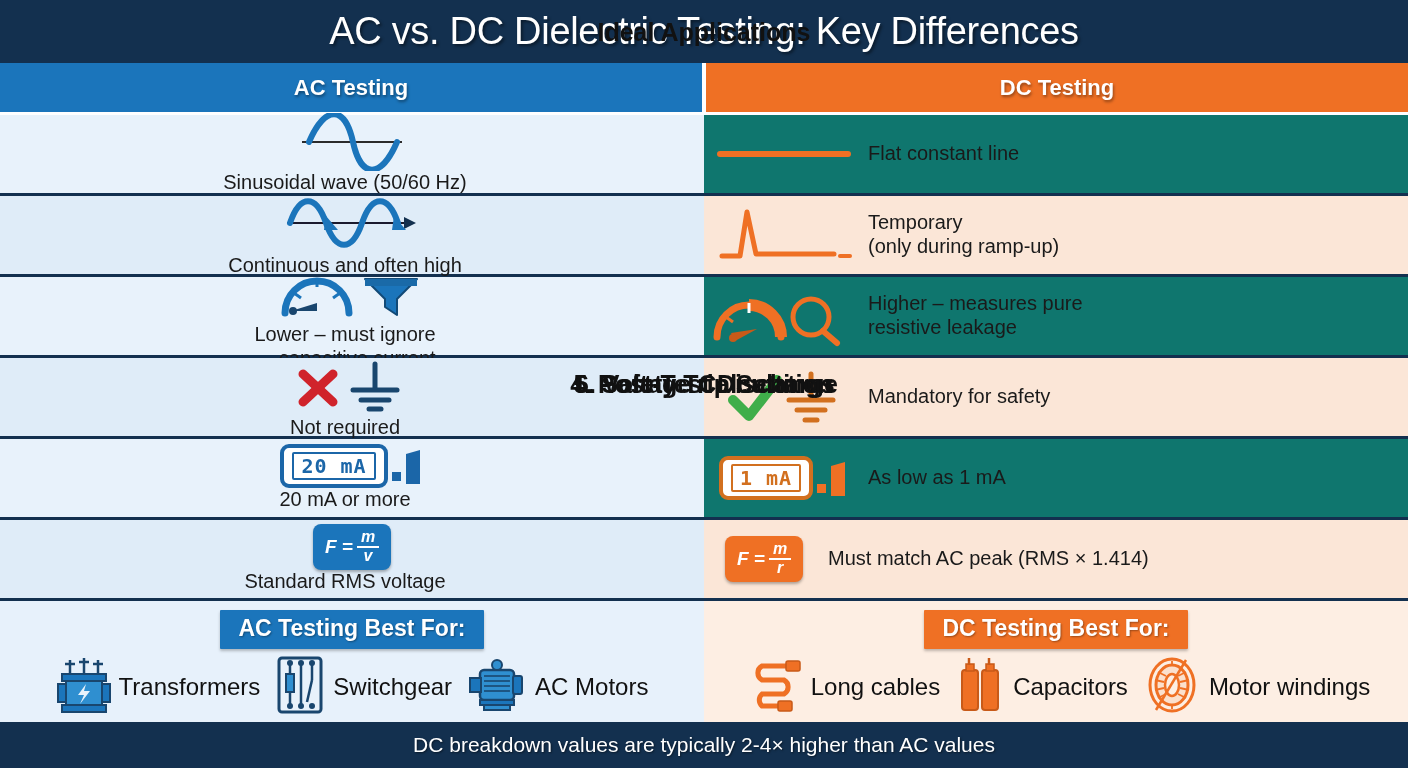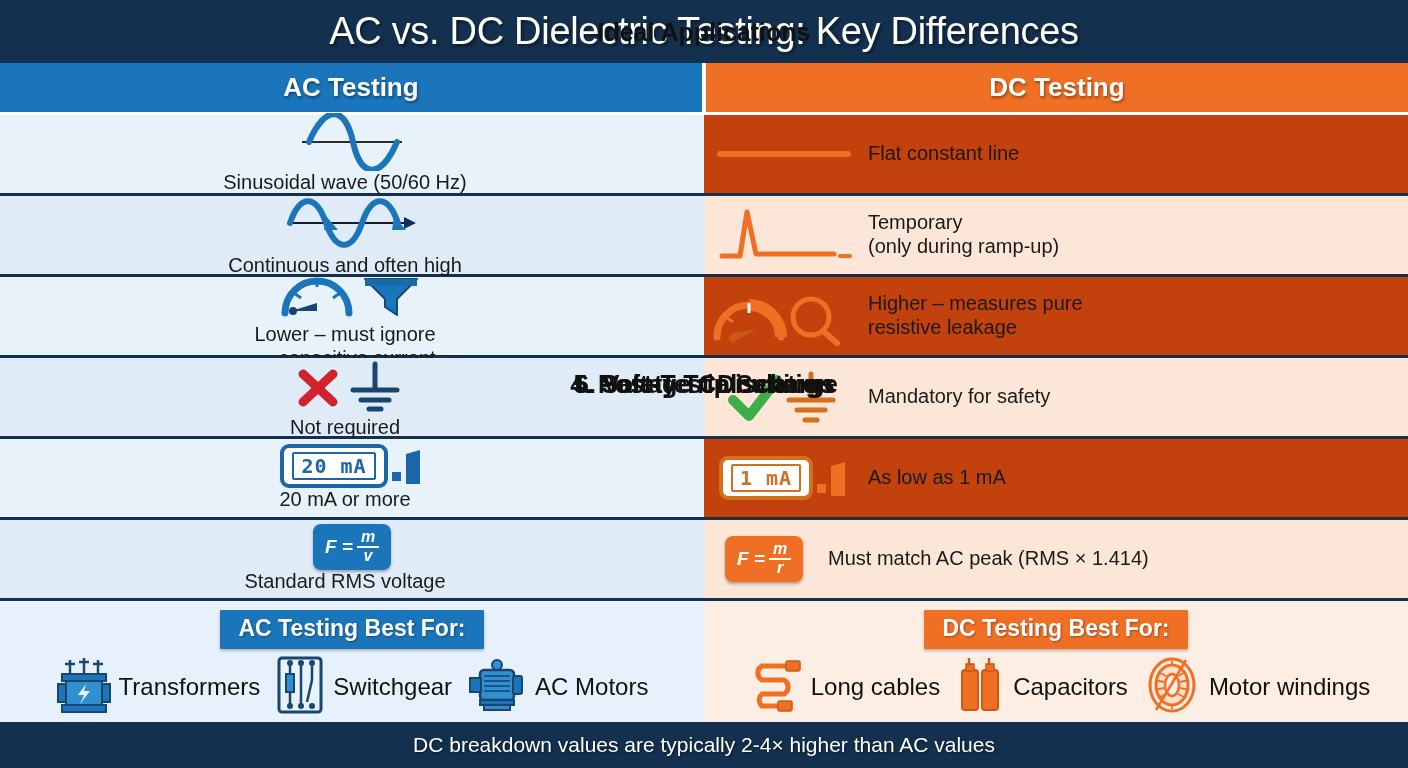--- a/index.html
+++ b/index.html
@@ -23,39 +23,39 @@
     font-weight: normal;
     letter-spacing: -0.3px;
     text-shadow: 2px 2px 3px rgba(0,0,0,.45);
   }
 
   
   .col-heads { display: flex; height: 52px; width: 100%; gap: 4px; padding: 0 0 3px 0; background:#ffffff;}
   .col-head {
     flex: 1 1 50%;
     display: flex; align-items: center; justify-content: center;
-    color: #fff; font-size: 26px; font-weight: bold;
+    color: #fff; font-size: 22px; font-weight: bold;
     text-shadow: 1px 2px 3px rgba(0,0,0,.4);
   }
   .col-head.ac { background: #1b75bb; }
   .col-head.dc { background: #ef7024; }
 
   
   .rows { width: 100%; }
   .row {
     display: flex; width: 100%; height: 78px;
     margin-bottom: 3px;
   }
   .half {
     width: 50%;
     display: flex; align-items: center;
     position: relative;
   }
   .half.ac { background: #e8f2fb; justify-content: flex-start; }
-  .half.dc { background: #c2410c; justify-content: flex-start; }
+  .half.dc { background: #0f766e; justify-content: flex-start; }
   .row.alt .half.ac { background: #dfecf8; }
   .row.alt .half.dc { background: #fbe6d7; justify-content: flex-end; }
 
   .icon-cell {
     width: 160px; min-width: 160px; height: 100%;
     display: flex; align-items: center; justify-content: center;
   }
   .desc {
     font-size: 20px; color: #1a1a1a; line-height: 1.18;
     padding-right: 6px;

